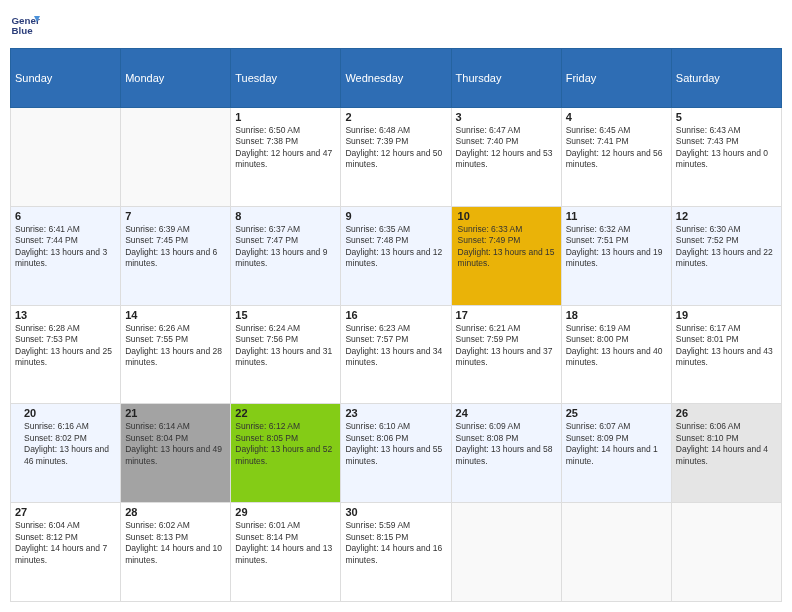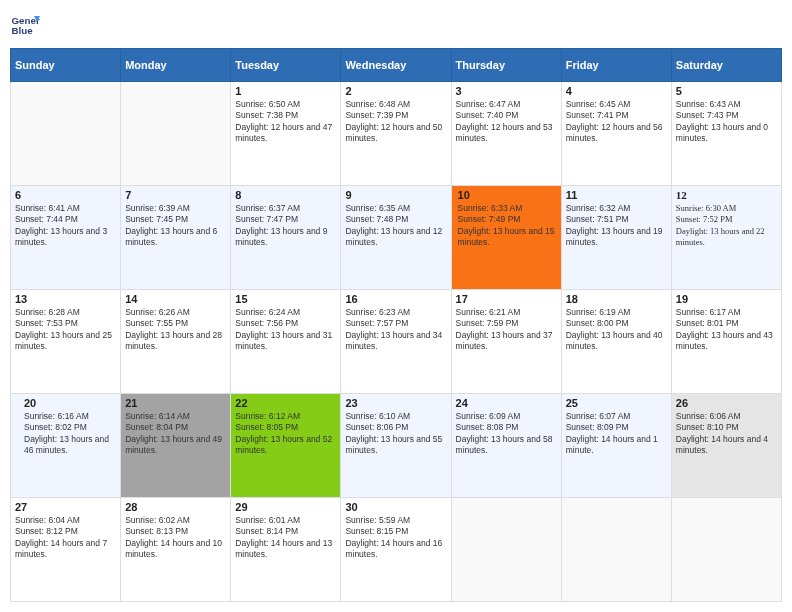--- a/index.html
+++ b/index.html
@@ -48,22 +48,22 @@
       flex: 1;
       border: 1px solid #ccc;
       border-collapse: collapse;
       width: 100%;
       table-layout: fixed;
     }
     .calendar th {
       background-color: #2e6db4;
       color: white;
       font-size: 11px;
-      font-weight: bold;
-      padding: 10px 4px;
+      font-weight: normal;
+      padding: 23px 4px;
       text-align: left;
       border: 1px solid #2563a0;
     }
     .calendar td {
       vertical-align: top;
       padding: 3px 4px;
       border: 1px solid #ddd;
       font-size: 9px;
       color: #333;
       background: #fff;
@@ -157,29 +157,29 @@
             <div class="day-info">Sunrise: 6:39 AM<br>Sunset: 7:45 PM<br>Daylight: 13 hours and 6 minutes.</div>
           </td>
           <td style="background: rgb(240, 245, 255);">
             <span class="day-number">8</span>
             <div class="day-info">Sunrise: 6:37 AM<br>Sunset: 7:47 PM<br>Daylight: 13 hours and 9 minutes.</div>
           </td>
           <td style="background: rgb(240, 245, 255);">
             <span class="day-number">9</span>
             <div class="day-info">Sunrise: 6:35 AM<br>Sunset: 7:48 PM<br>Daylight: 13 hours and 12 minutes.</div>
           </td>
-          <td style="background: #f97316; padding-left: 6px;">
+          <td style="background: #eab308; padding-left: 6px;">
             <span class="day-number">10</span>
             <div class="day-info">Sunrise: 6:33 AM<br>Sunset: 7:49 PM<br>Daylight: 13 hours and 15 minutes.</div>
           </td>
           <td style="background: rgb(240, 245, 255);">
             <span class="day-number">11</span>
             <div class="day-info">Sunrise: 6:32 AM<br>Sunset: 7:51 PM<br>Daylight: 13 hours and 19 minutes.</div>
           </td>
-          <td style="background: rgb(240, 245, 255); font-family: Liberation Serif, serif;">
+          <td style="background: rgb(240, 245, 255);">
             <span class="day-number">12</span>
             <div class="day-info">Sunrise: 6:30 AM<br>Sunset: 7:52 PM<br>Daylight: 13 hours and 22 minutes.</div>
           </td>
         </tr>
         <tr>
           <td>
             <span class="day-number">13</span>
             <div class="day-info">Sunrise: 6:28 AM<br>Sunset: 7:53 PM<br>Daylight: 13 hours and 25 minutes.</div>
           </td>
           <td>

